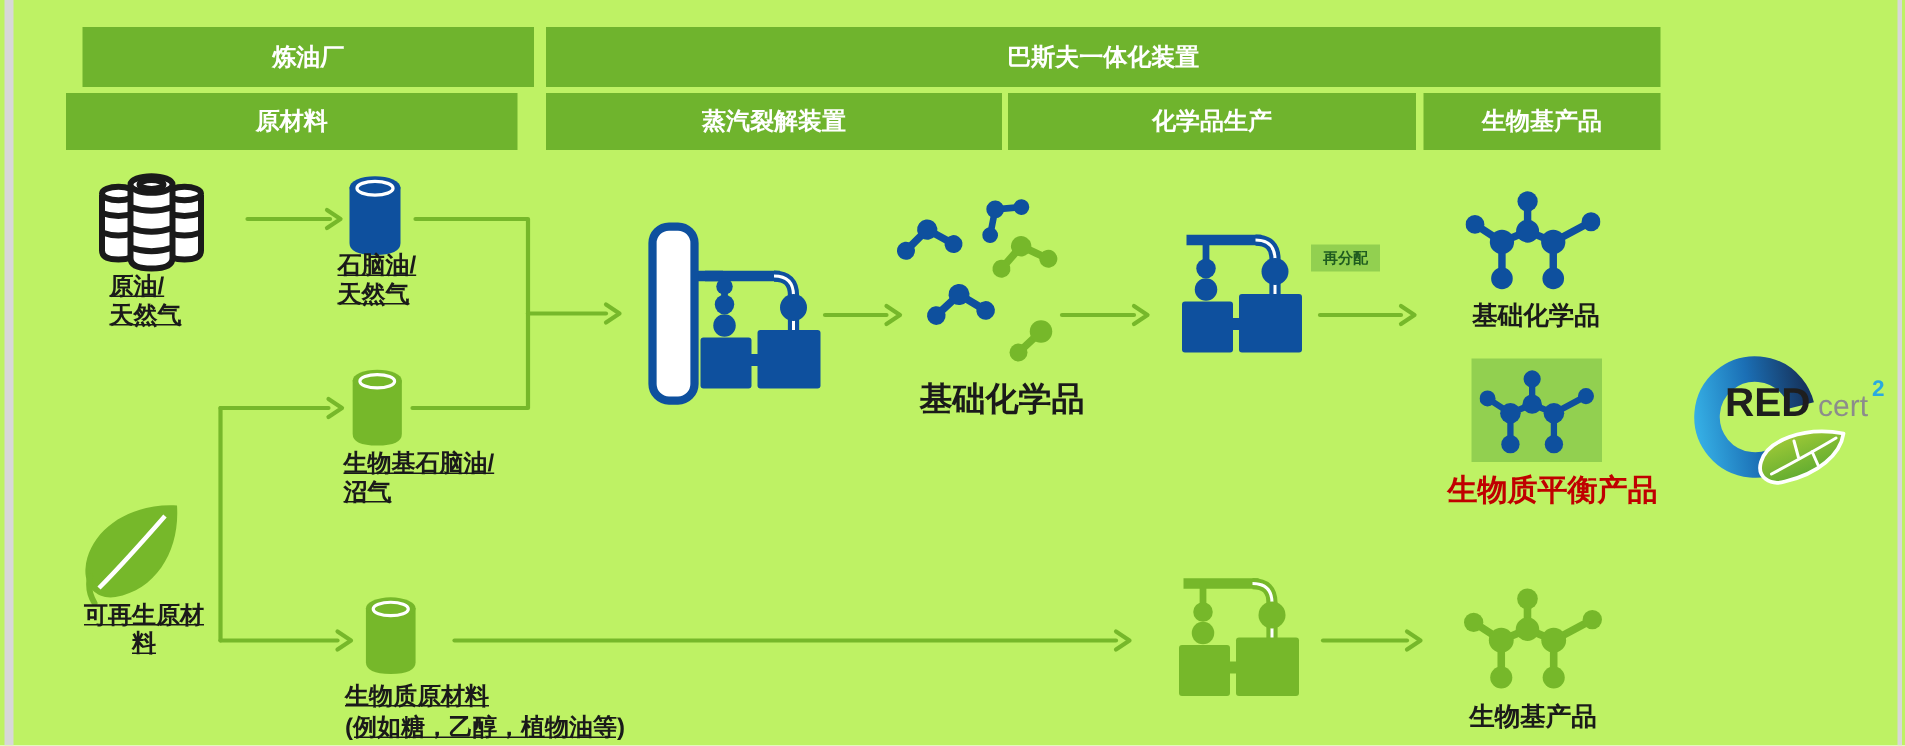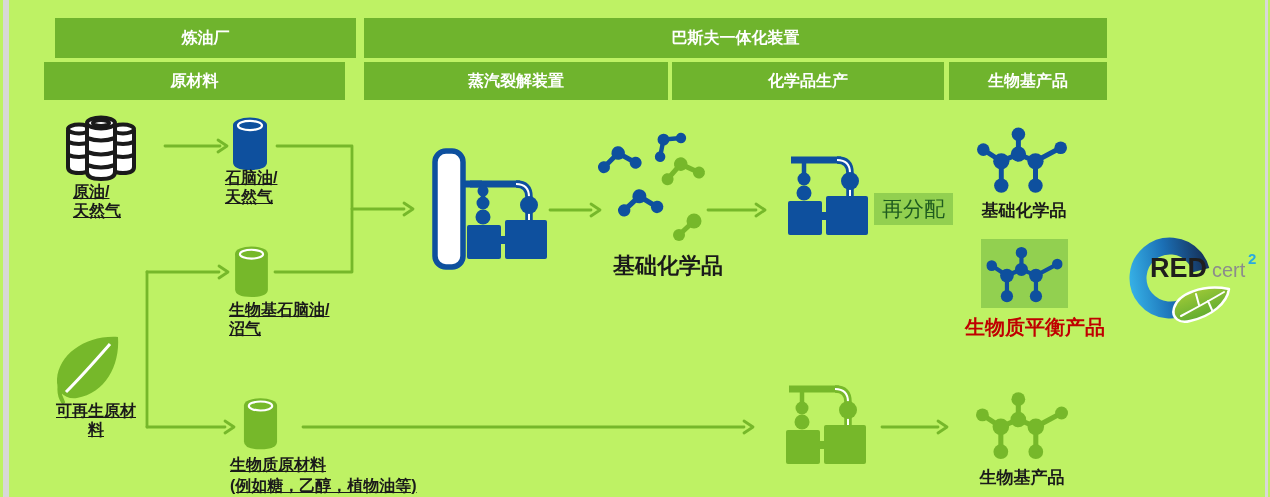--- a/index.html
+++ b/index.html
@@ -5,21 +5,21 @@
   html,body{margin:0;padding:0;background:#fff;}
   .stage{position:relative;width:1270px;height:497px;background:#bef264;overflow:hidden;
          font-family:"Liberation Sans","DejaVu Sans",sans-serif;color:var(--text);}
   .edge{position:absolute;top:0;height:100%;background:#D8D8D8;}
   .bar{position:absolute;background:var(--green);color:#fff;display:flex;align-items:center;justify-content:center;
        font-size:16px;font-weight:600;}
   .lbl{position:absolute;font-size:16px;font-weight:600;line-height:19px;color:var(--text);}
   .lbl.center{text-align:center;}
   .lbl .ln{display:block;text-decoration:underline;}
   .badge{position:absolute;background:var(--light-green);color:var(--dark-green-text);
-         font-size:21px;font-weight:400;padding:2px 8px;margin-top:30px;}
+         font-size:10px;font-weight:700;padding:2px 8px;}
   .red-lbl{color:var(--red);font-weight:700;font-size:20px;}
   svg.icon{position:absolute;overflow:visible;}
   .blue{color:var(--blue);} .grn{color:var(--accent-green);} .blk{color:#1a1a1a;}
   #connectors{position:absolute;left:0;top:0;}
   #connectors path.g{stroke:var(--accent-green);stroke-width:2.8;fill:none;stroke-linecap:round;stroke-linejoin:round;}
   #connectors path.b{stroke:var(--blue);stroke-width:7;fill:none;}
   .bmb-box{position:absolute;background:var(--light-green);}
   .hidden-defs{position:absolute;width:0;height:0;overflow:hidden;}
 </style>
 </head>

